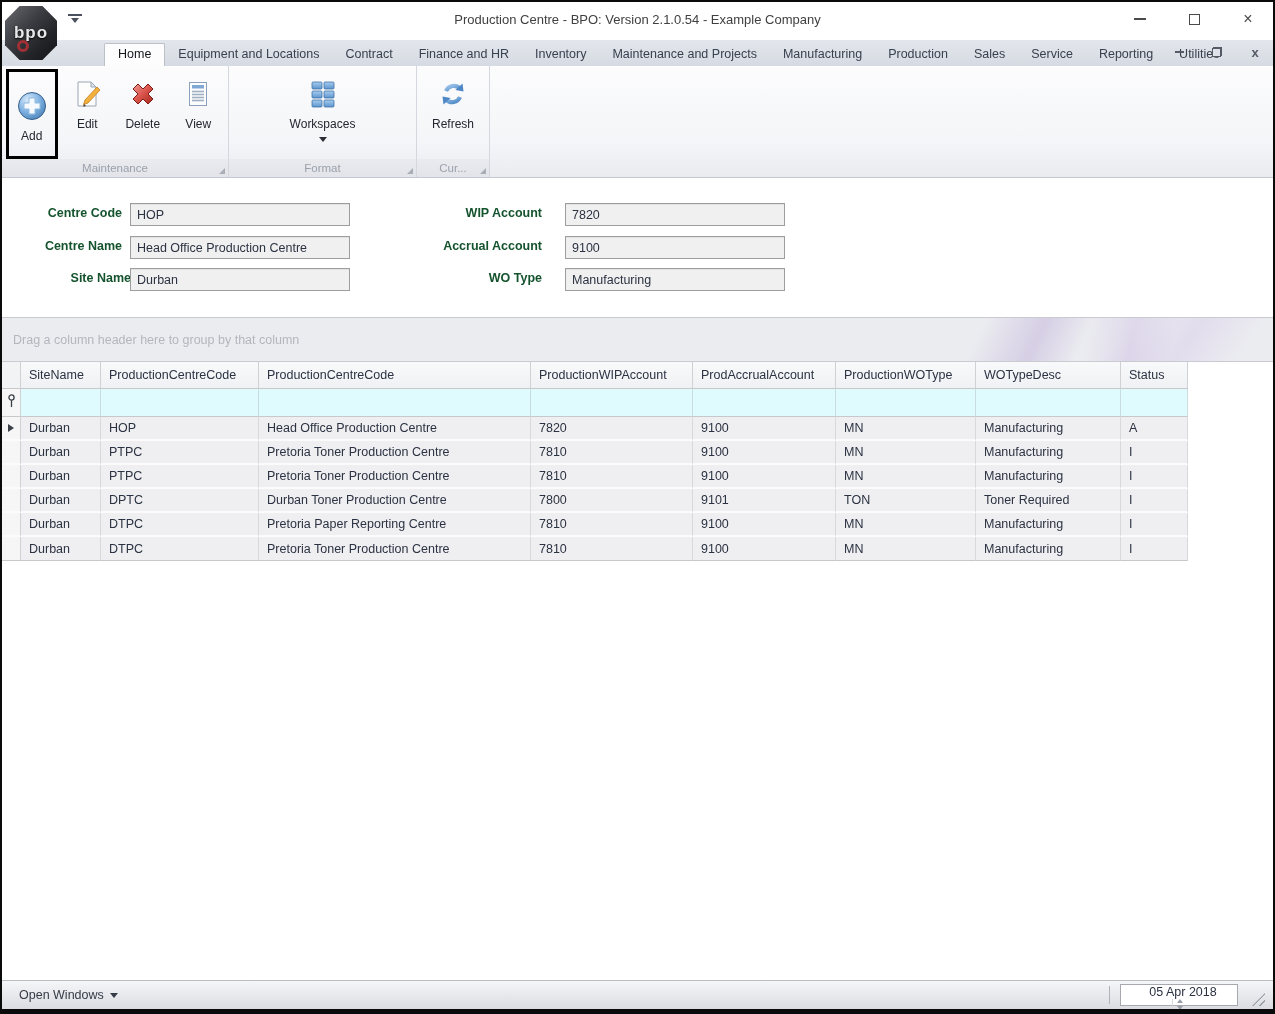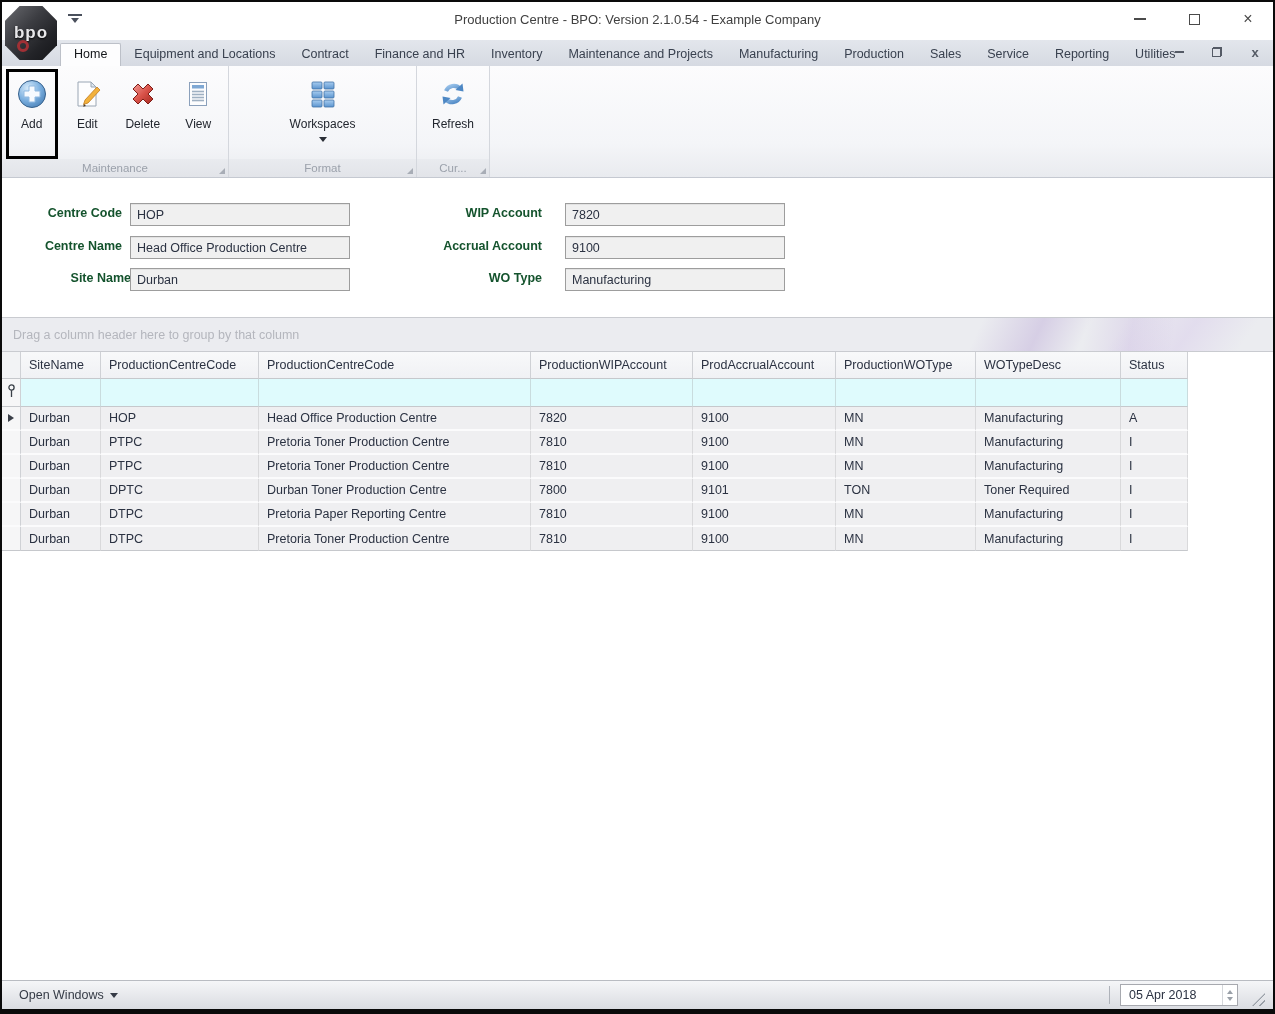--- a/index.html
+++ b/index.html
@@ -33,21 +33,21 @@
   
   .tabrow {
     height:26px; flex:none; display:flex; align-items:flex-end;
     background:linear-gradient(#e3e6ec,#d6dae2); padding-left:58px; position:relative;
   }
   .tab {
     padding:4px 13px 5px 13px; font-size:12.5px; color:#39414f; white-space:nowrap;
   }
   .tab.active {
     background:#fdfdfe; border:1px solid #bcc0c8; border-bottom:none; color:#14161a;
-    border-radius:2px 2px 0 0; padding-top:3px;
+    border-radius:2px 2px 0 0; padding-top:3px;margin-left:44px;
   }
   .tab-win-controls { position:absolute; right:10px; top:4px; display:flex; gap:22px; align-items:center; }
   .twc { display:flex; align-items:center; justify-content:center; width:16px; height:16px; }
   .twc-min { width:9px; height:2px; background:#555b66; }
   .twc-restore { position:relative; width:10px; height:10px; }
   .twc-restore::before { content:""; position:absolute; right:0; top:0; width:7px; height:7px; border:1.5px solid #555b66; background:#dfe2e8; }
   .twc-restore::after { content:""; position:absolute; left:0; bottom:0; width:7px; height:7px; border:1.5px solid #555b66; background:#dfe2e8; }
   .twc-close { font-size:13px; font-weight:bold; color:#555b66; line-height:1; }
 
   
@@ -64,38 +64,38 @@
   }
   .launcher { position:absolute; right:3px; bottom:3px; width:0; height:0; border-left:6px solid transparent; border-bottom:6px solid #a8adb6; }
   .rbtn {
     width:52px; min-height:86px; padding-top:8px;
     display:flex; flex-direction:column; align-items:center; gap:8px;
     font-size:12px; color:#22262e; text-align:center; cursor:default;
   }
   .rbtn.wide { width:auto; padding-left:6px; padding-right:6px; }
   .rbtn .icon32 { width:32px; height:32px; flex:none; }
   .rbtn-label { line-height:1.1; }
-  .rbtn.highlight { border:3px solid #000; min-height:90px; padding-top:6px; margin-top:-1px; }
+  .rbtn.highlight { border:3px solid #000; min-height:90px; padding-top:18px; margin-top:-1px; }
   .drop-caret { width:0; height:0; border-left:4px solid transparent; border-right:4px solid transparent; border-top:5px solid #2a2e36; margin-top:-2px; }
   .ribbon-filler { flex:1; }
 
   
   .client { flex:1; background:#fff; position:relative; overflow:hidden; }
   .form-area { position:absolute; left:0; top:0; width:100%; height:139px; }
   .f-label { position:absolute; font-size:12.5px; font-weight:bold; color:#14532d; text-align:right; }
   .f-field {
     position:absolute; width:220px; height:23px; background:#f0f0f0;
     border:1px solid #9d9d9d; box-shadow:inset 0 1px 0 #e2e2e2;
     font-size:12.5px; color:#2b3242; display:flex; align-items:center; padding-left:6px;
   }
 
   
   .grid-area { position:absolute; left:0; top:139px; right:0; bottom:0; border-top:1px solid #c9cbd0; }
   .group-panel {
-    height:34px; background:#ebecf0; border-bottom:1px solid #c9cbd0;
+    height:44px; background:#ebecf0; border-bottom:1px solid #c9cbd0;
     display:flex; align-items:center; padding-left:11px;
     font-size:12.5px; color:#b4b6bd; position:relative; overflow:hidden;
   }
   .group-panel .swirl {
     position:absolute; right:0; top:0; width:420px; height:100%;
     background:
       linear-gradient(115deg, transparent 30%, rgba(160,130,200,0.28) 44%, transparent 55%),
       linear-gradient(100deg, transparent 55%, rgba(180,150,215,0.22) 66%, transparent 76%),
       linear-gradient(125deg, transparent 62%, rgba(200,175,230,0.25) 78%, transparent 92%);
   }
@@ -131,21 +131,21 @@
     height:29px; flex:none; background:linear-gradient(#f5f6f8,#dadce1);
     border-top:1px solid #b9bcc2; display:flex; align-items:center; padding:0 8px 0 17px;
     font-size:12.5px; color:#353b46; position:relative;
   }
   .ow { display:flex; align-items:center; gap:6px; }
   .ow-caret { width:0; height:0; border-left:4px solid transparent; border-right:4px solid transparent; border-top:5px solid #353b46; }
   .sb-right { position:absolute; right:8px; top:0; bottom:0; display:flex; align-items:center; gap:10px; }
   .sb-sep { width:1px; height:18px; background:#aeb2b9; }
   .date-box {
     width:118px; height:22px; background:#fff; border:1px solid #a7a9af;
-    display:flex; align-items:center; position:relative; font-size:12.5px; color:#2b3242;
+    display:flex; align-items:center; position:relative; font-size:12.5px; color:#2b3242;flex-direction:column;
   }
   .date-text { padding-left:8px; flex:1; }
   .spinner { width:15px; height:100%; border-left:1px solid #d5d7db; display:flex; flex-direction:column; align-items:center; justify-content:center; gap:3px; }
   .sp-up { width:0; height:0; border-left:3.5px solid transparent; border-right:3.5px solid transparent; border-bottom:4px solid #9aa0a8; }
   .sp-dn { width:0; height:0; border-left:3.5px solid transparent; border-right:3.5px solid transparent; border-top:4px solid #9aa0a8; }
   .grip {
     width:13px; height:13px; margin-left:4px; align-self:flex-end; margin-bottom:3px;
     clip-path:polygon(100% 0, 100% 100%, 0 100%);
     background:repeating-linear-gradient(135deg, #9aa0a8 0 1.5px, transparent 1.5px 4.5px);
   }

